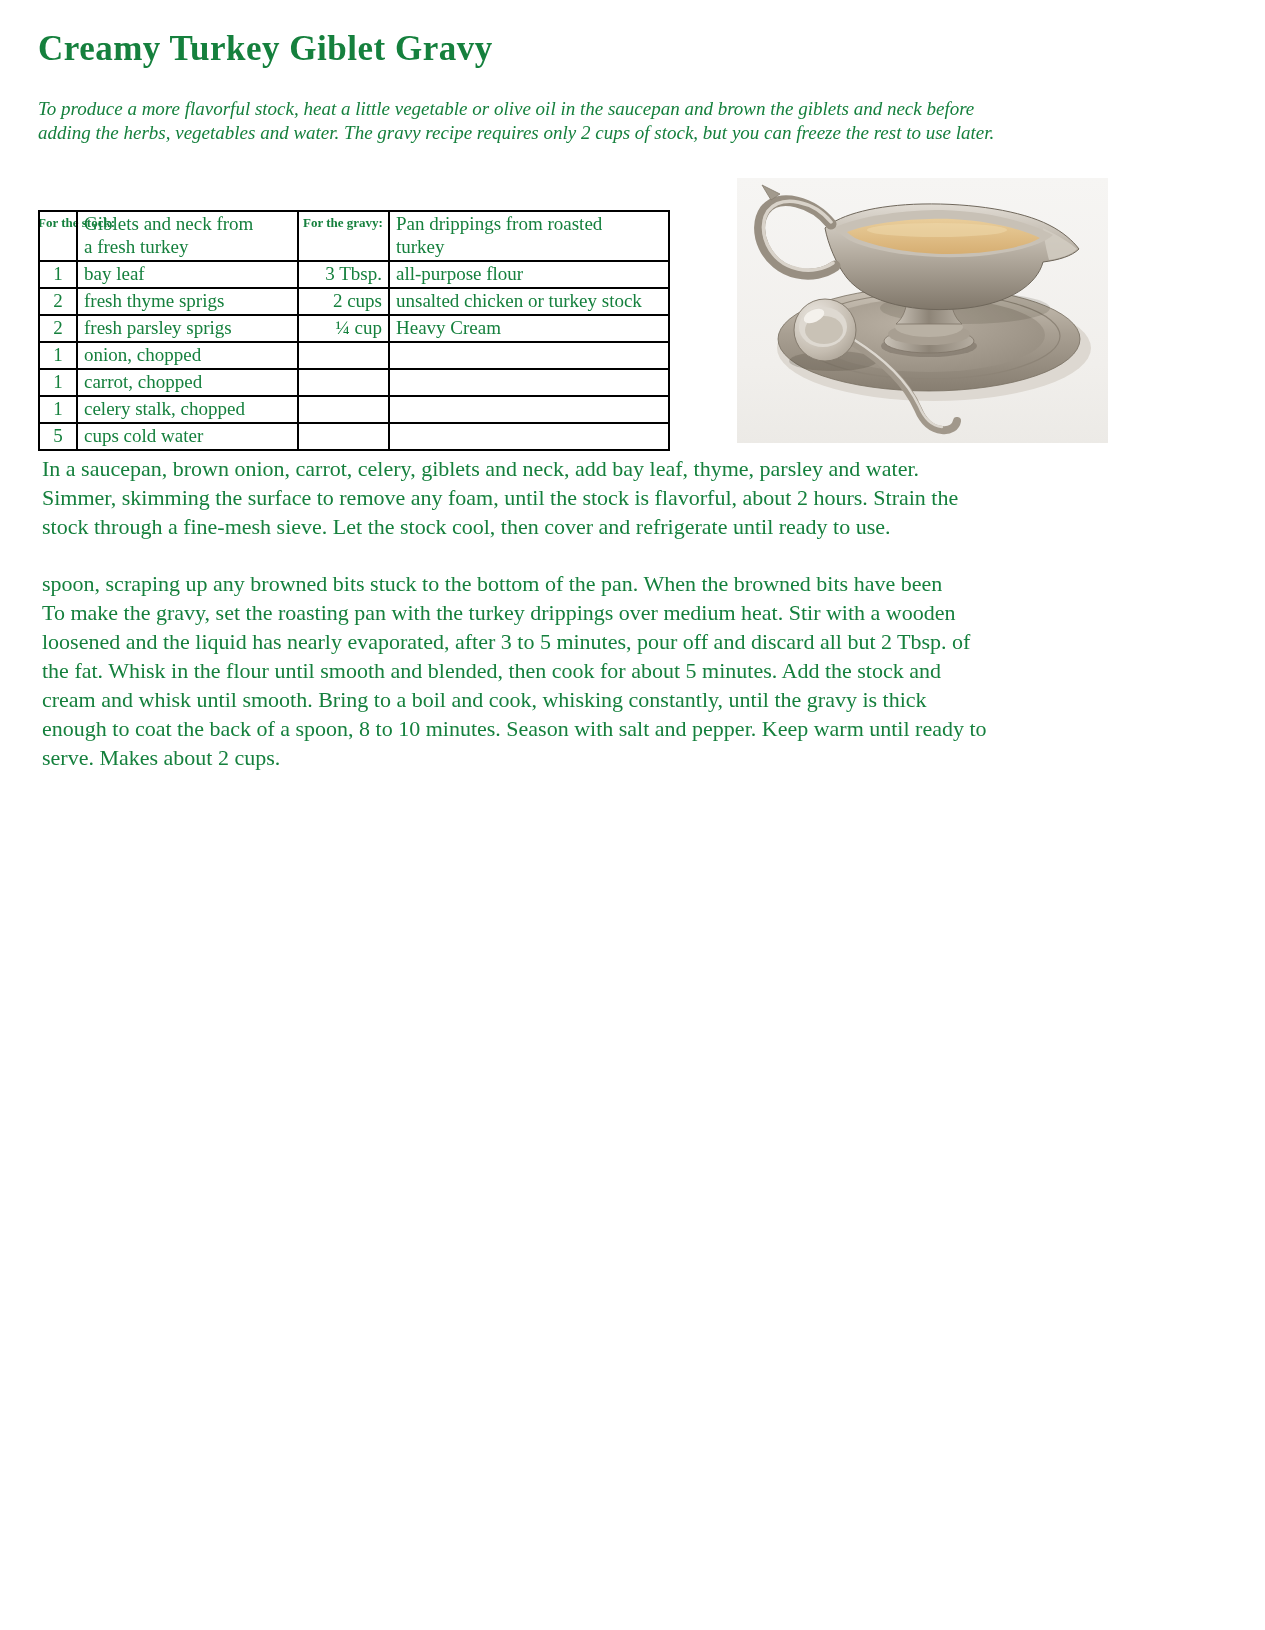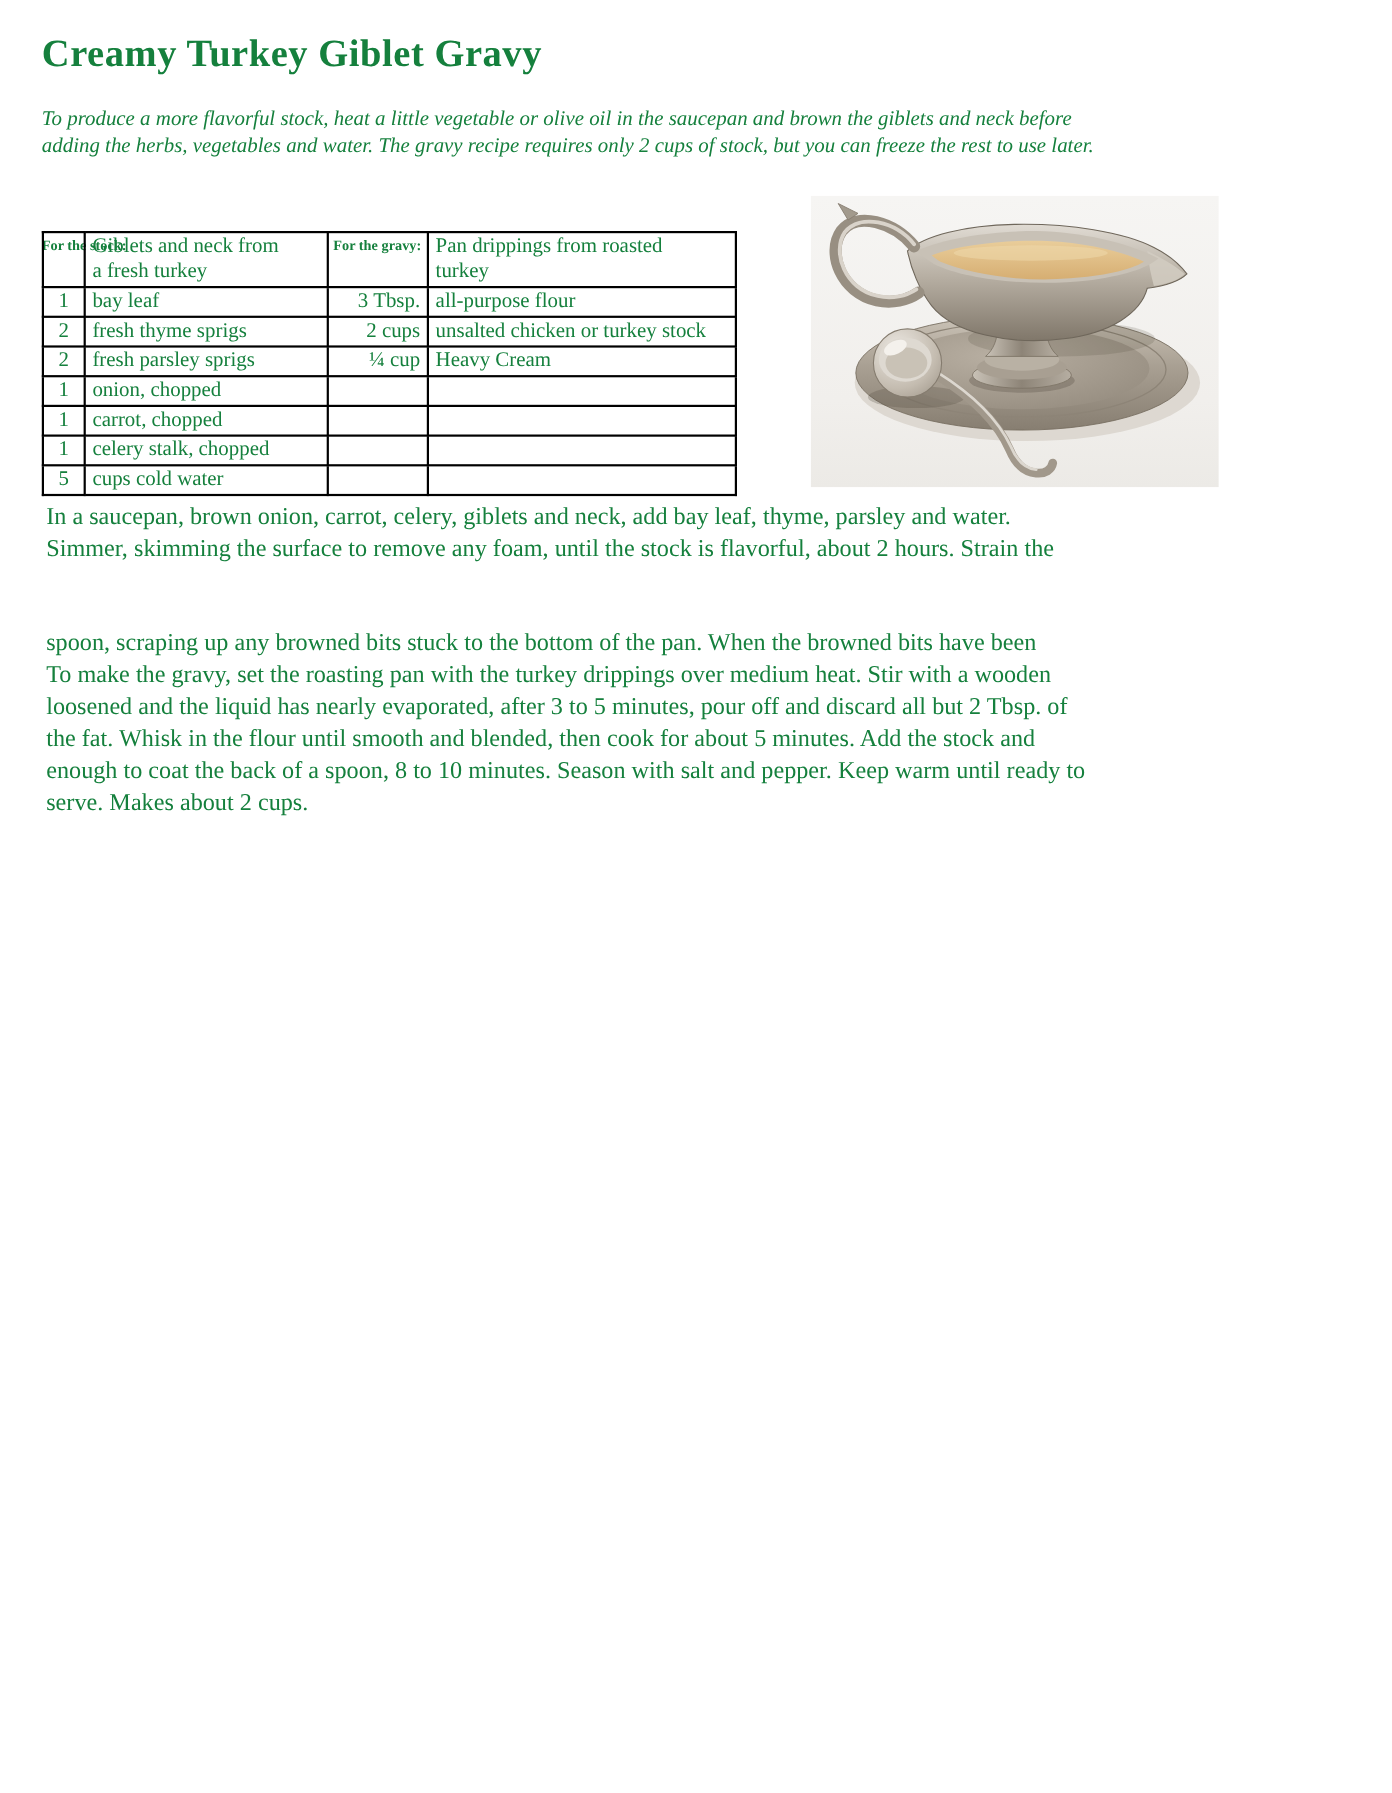--- a/index.html
+++ b/index.html
@@ -197,24 +197,26 @@
       <circle cx="88" cy="152" r="31" fill="url(#gLadle)" stroke="#857c6f" stroke-width="1"></circle>
       <ellipse cx="86" cy="149" rx="24" ry="20" fill="#ded9d1"></ellipse>
       <ellipse cx="87" cy="152" rx="19" ry="14" fill="#c9c2b6"></ellipse>
       <ellipse cx="77" cy="138" rx="11" ry="6" fill="#f4f1ec" transform="rotate(-25 77 138)"></ellipse>
     </svg>
   </figure>
 
   <p class="bodypara p1">
     <span>In a saucepan, brown onion, carrot, celery, giblets and neck, add bay leaf, thyme, parsley and water.</span>
     <span>Simmer, skimming the surface to remove any foam, until the stock is flavorful, about 2 hours. Strain the</span>
+    <span>stock through a fine-mesh sieve. Let the stock cool, then cover and refrigerate until ready to use.</span>
   </p>
 
   <p class="bodypara p2">
     <span>spoon, scraping up any browned bits stuck to the bottom of the pan. When the browned bits have been</span>
     <span>To make the gravy, set the roasting pan with the turkey drippings over medium heat. Stir with a wooden</span>
     <span>loosened and the liquid has nearly evaporated, after 3 to 5 minutes, pour off and discard all but 2 Tbsp. of</span>
     <span>the fat. Whisk in the flour until smooth and blended, then cook for about 5 minutes. Add the stock and</span>
+    <span>cream and whisk until smooth. Bring to a boil and cook, whisking constantly, until the gravy is thick</span>
     <span>enough to coat the back of a spoon, 8 to 10 minutes. Season with salt and pepper. Keep warm until ready to</span>
     <span>serve. Makes about 2 cups.</span>
   </p>
 
 </div>
 
 </body></html>

